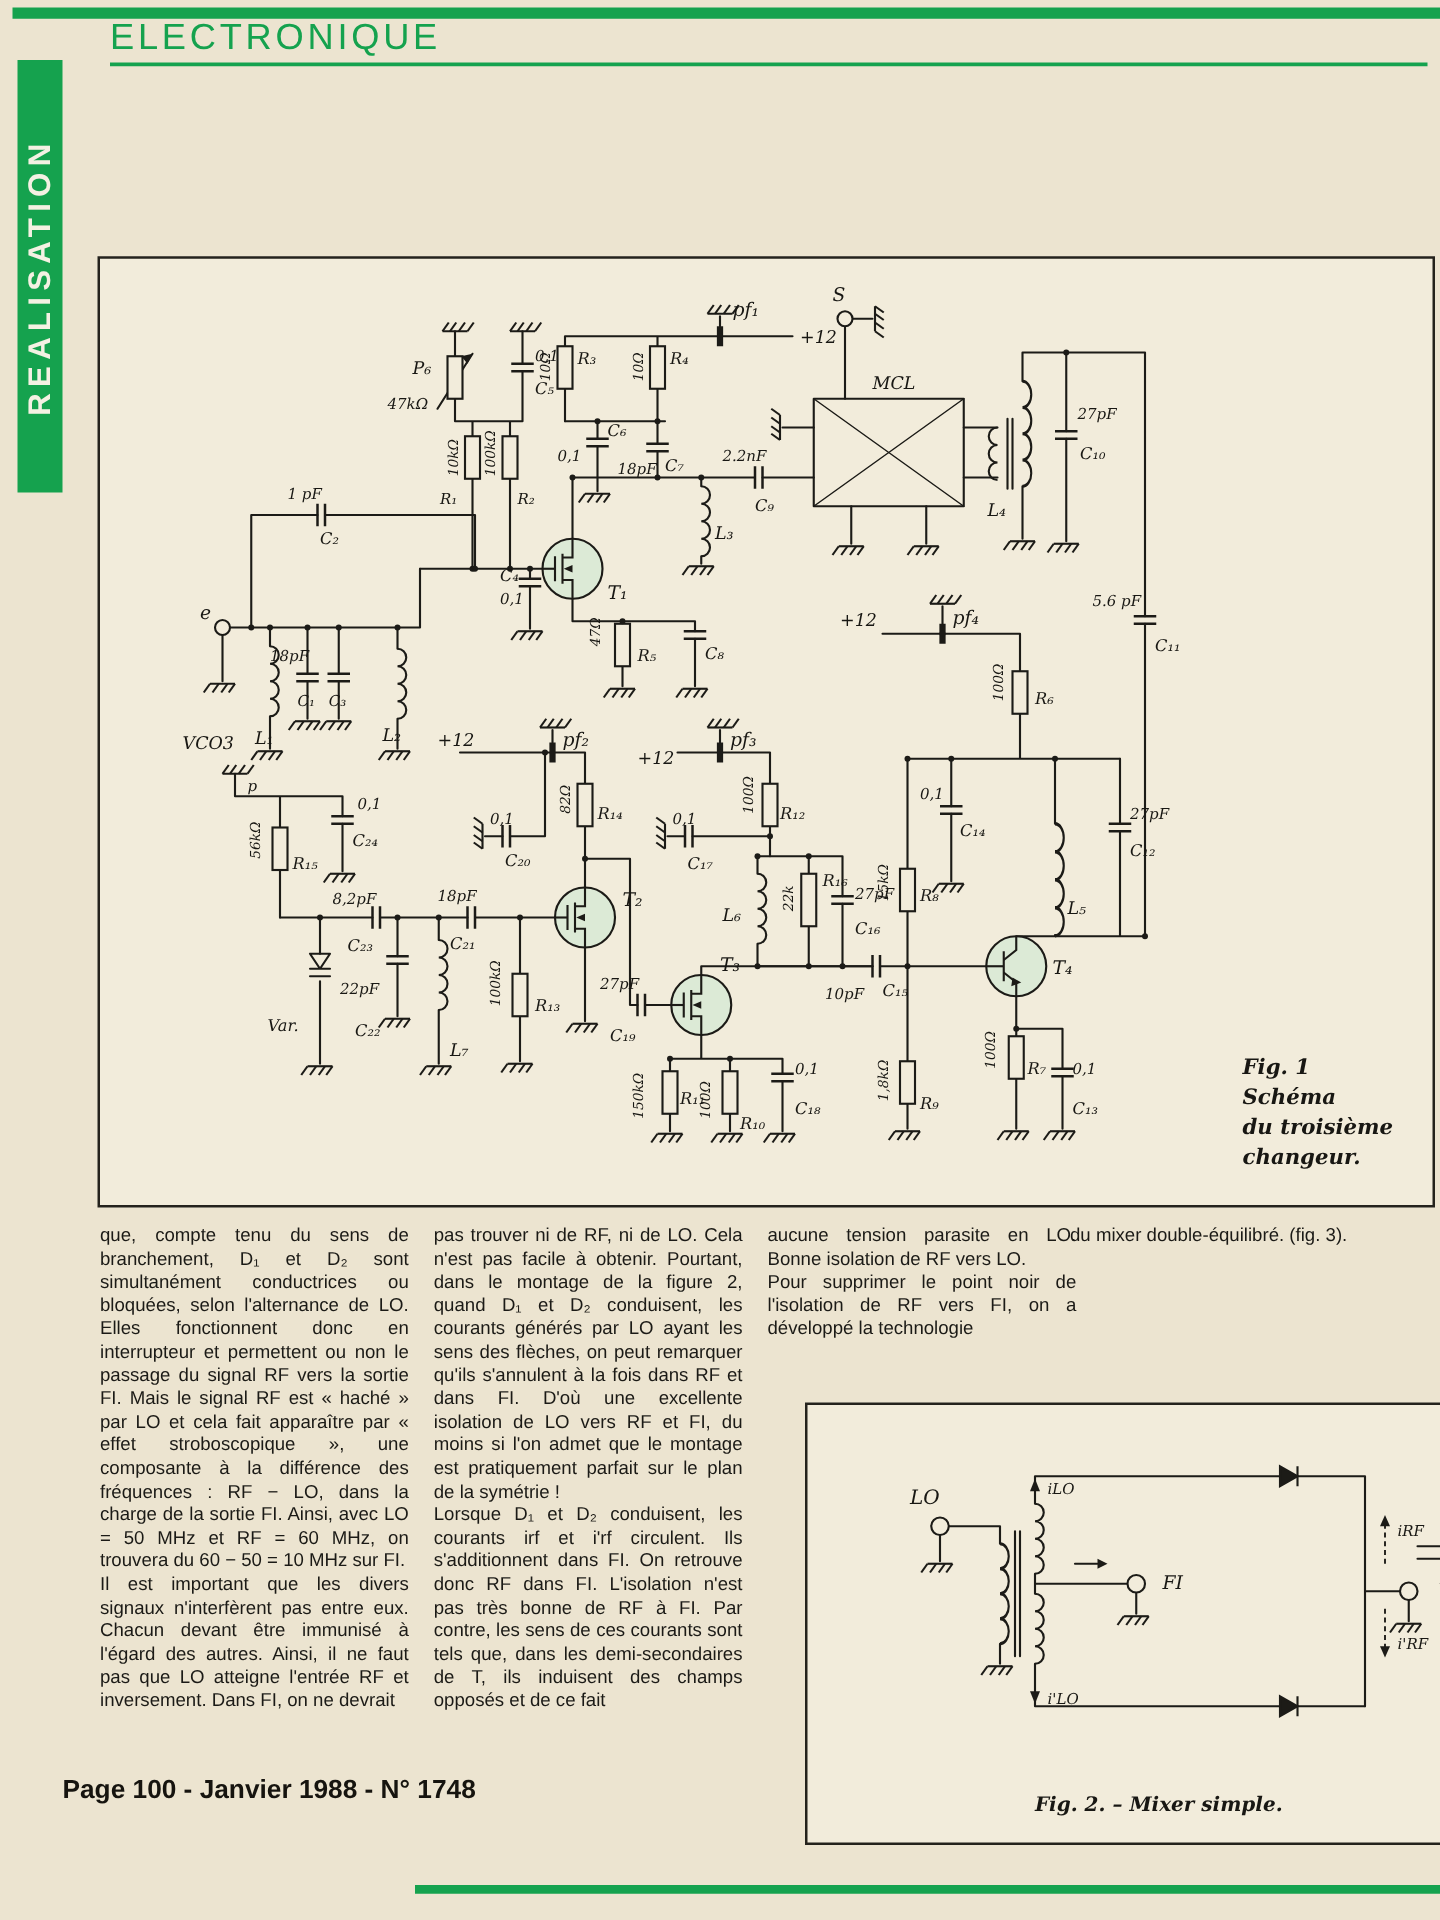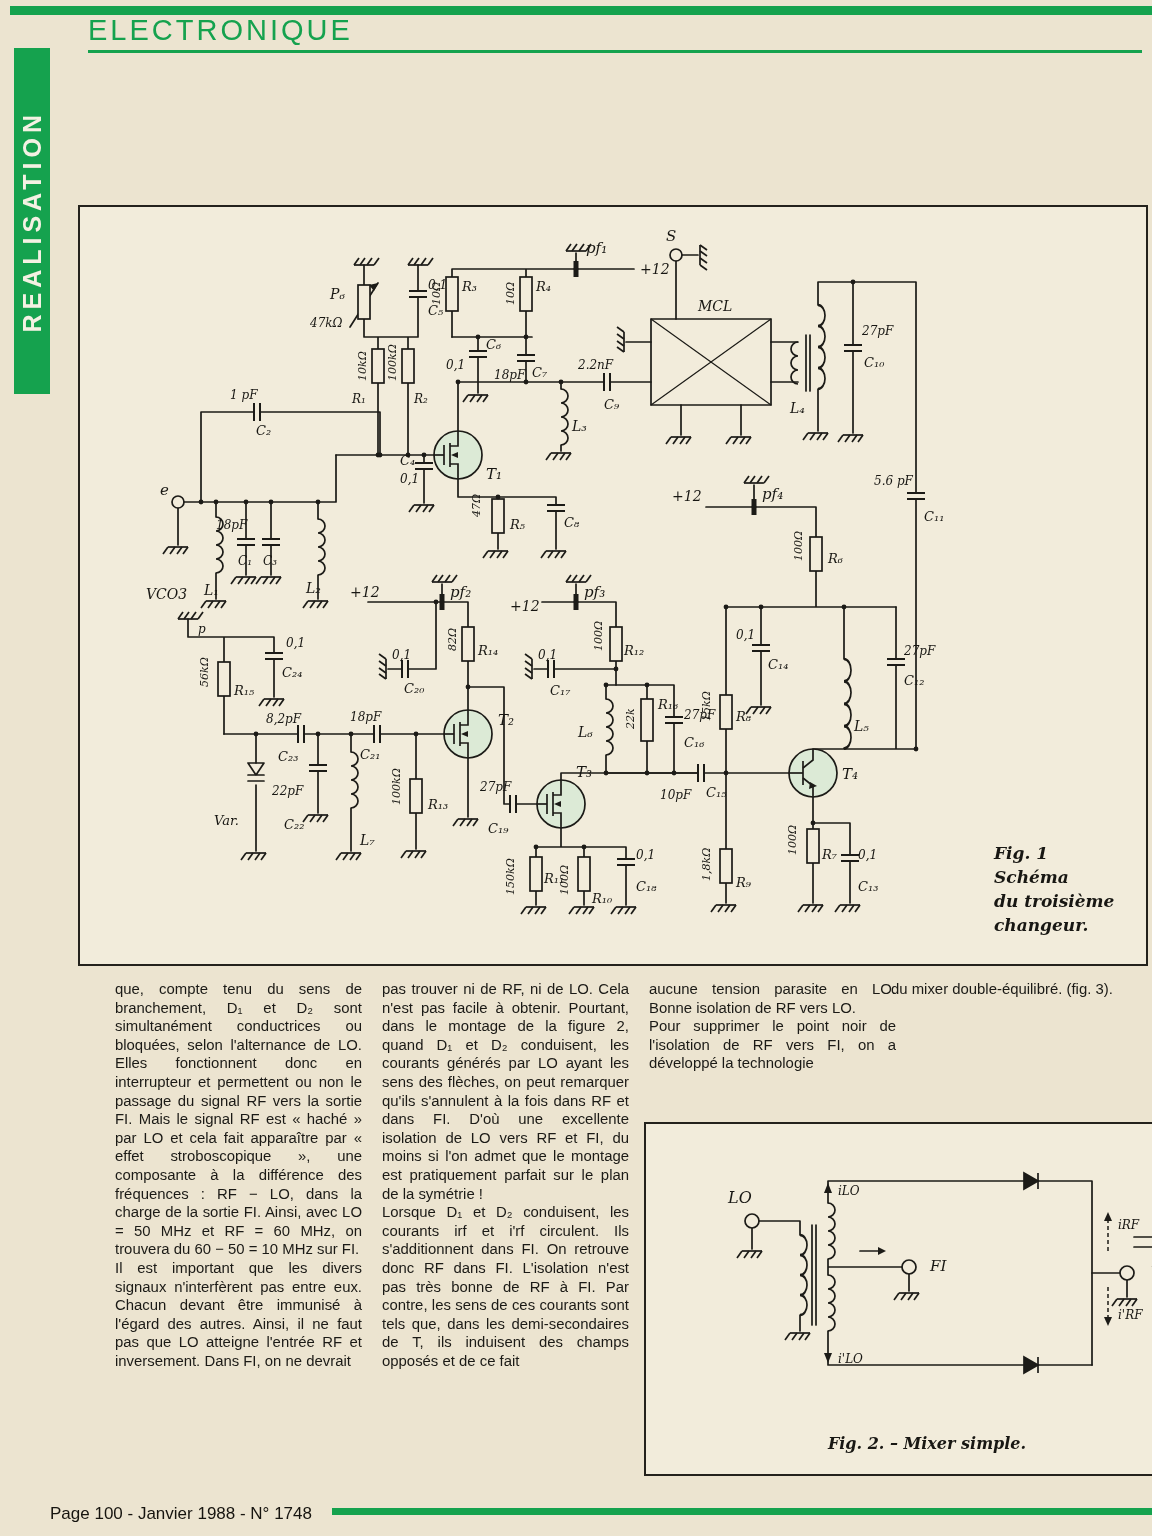--- a/index.html
+++ b/index.html
@@ -6,23 +6,23 @@
   .page{position:relative;width:1152px;height:1536px;background:#ece4d0;font-family:"Liberation Sans",sans-serif;overflow:hidden;}
   .top-rule{position:absolute;left:10px;top:6px;width:1142px;height:9px;background:#15a24e;}
   .header-title{position:absolute;left:88px;top:14px;font-size:29px;font-weight:normal;letter-spacing:3px;color:#15a24e;}
   .header-rule{position:absolute;left:88px;top:50px;width:1054px;height:3px;background:#15a24e;}
   .side-bar{position:absolute;left:14px;top:48px;width:36px;height:346px;background:#15a24e;display:flex;align-items:center;justify-content:center;}
   .side-bar span{transform:rotate(180deg);writing-mode:vertical-rl;color:#f4f1e3;font-weight:bold;font-size:25px;letter-spacing:5px;}
   .fig-box{position:absolute;border:2px solid #24221c;background:#f2ecdb;padding-left:26px;}
   #fig1-box{left:78px;top:205px;width:1040px;height:757px;}
   #fig2-box{left:644px;top:1122px;width:507px;height:350px;}
   .fig-box svg{display:block;width:100%;height:100%;}
-  .col{position:absolute;top:980px;width:247px;text-align:justify;font-size:14.9px;line-height:18.6px;color:#1b1a16;margin-left:35px;}
+  .col{position:absolute;top:980px;width:247px;text-align:justify;font-size:14.9px;line-height:18.6px;color:#1b1a16;}
   .col p{margin:0;}
-  .footer{position:absolute;left:50px;top:1504px;font-size:17px;font-weight:normal;color:#16140f;}
+  .footer{position:absolute;left:50px;top:1420px;font-size:21px;font-weight:bold;color:#16140f;}
   .bottom-rule{position:absolute;left:332px;top:1508px;width:820px;height:7px;background:#15a24e;}
   svg text{fill:#181713;font-family:"DejaVu Serif",serif;font-style:italic;}
 </style>
 </head>
 <body>
 
 <div class="page">
 
   <div class="top-rule"></div>
   <div class="header-title">ELECTRONIQUE</div>

